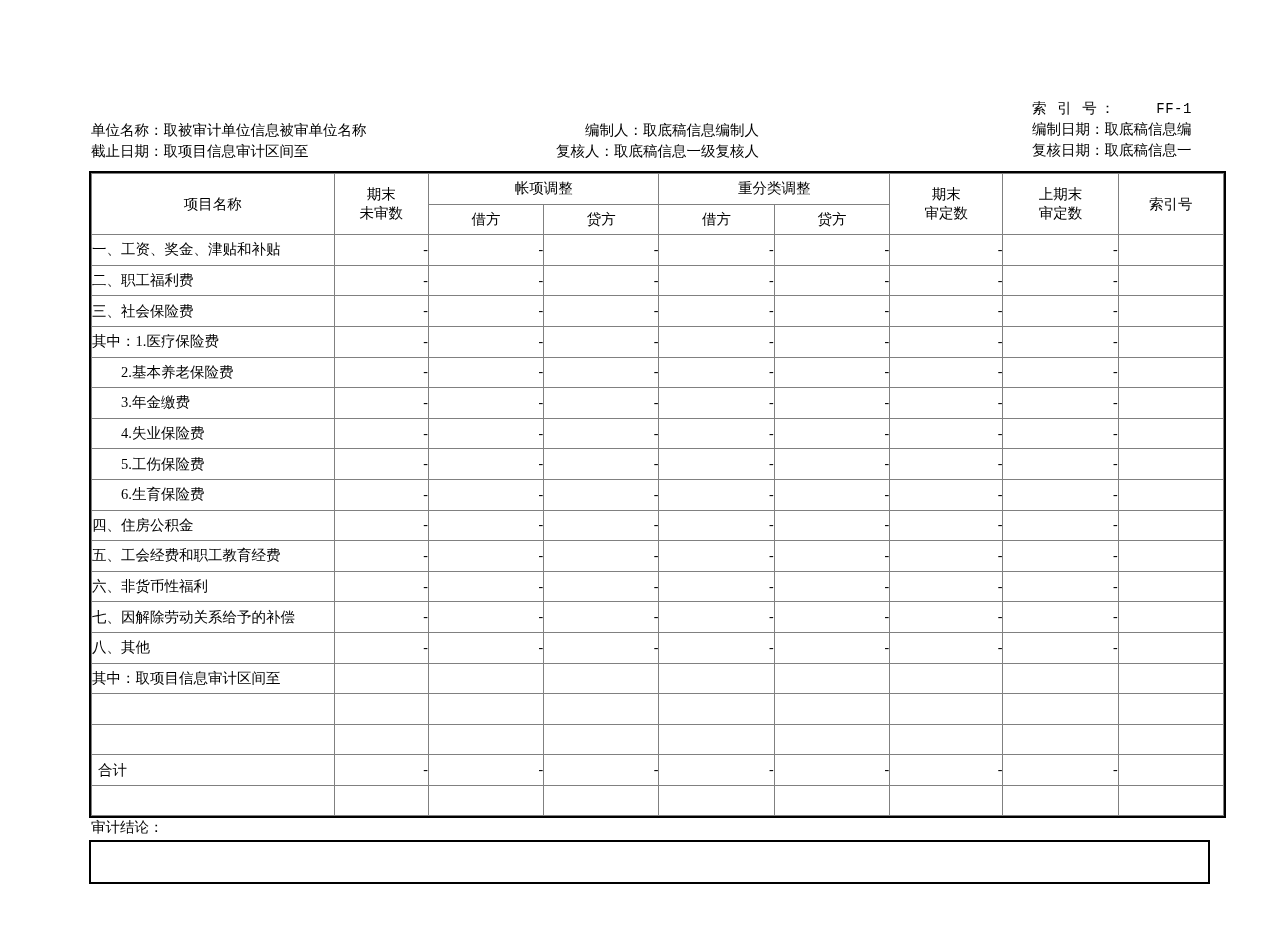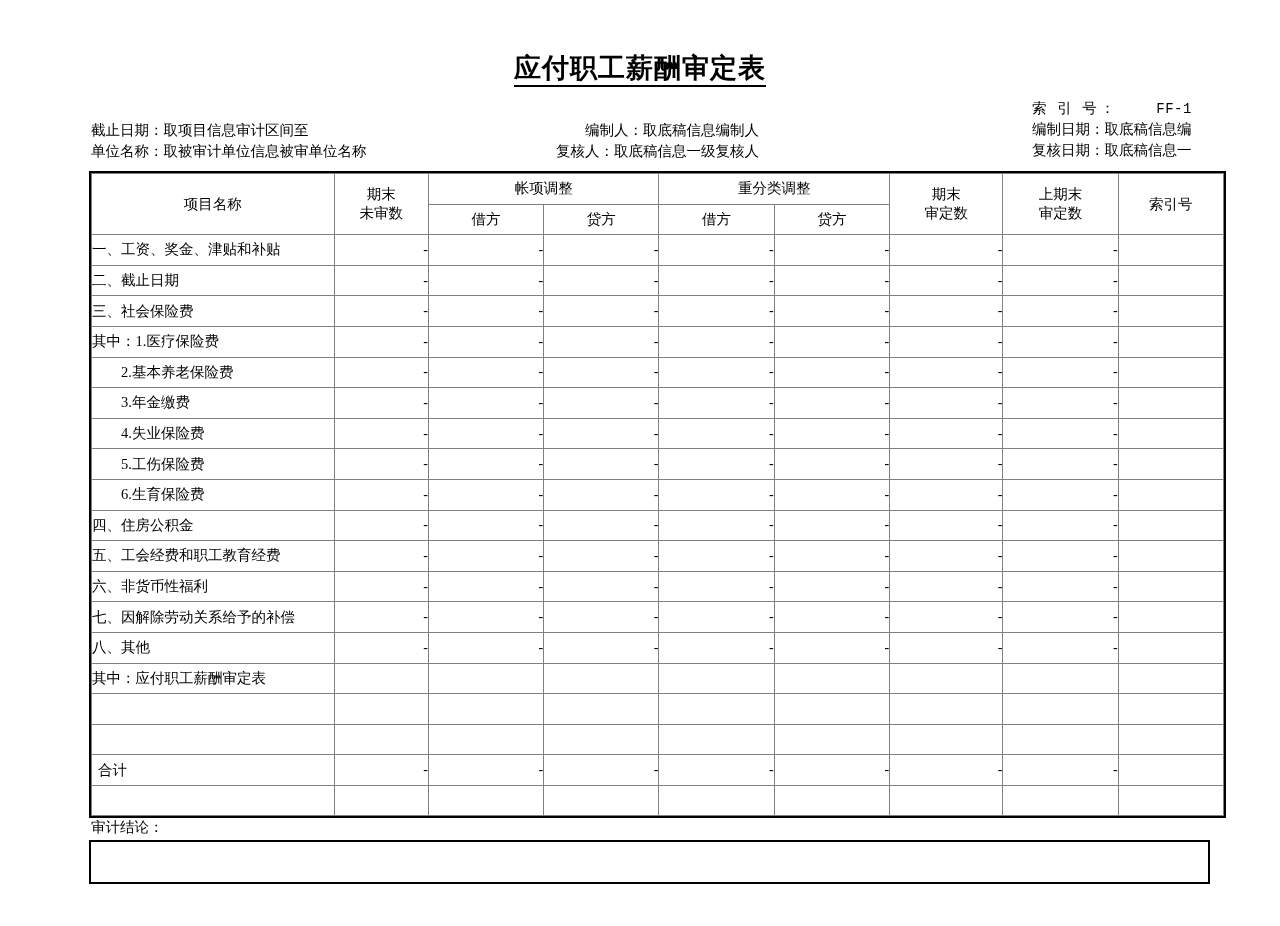--- a/index.html
+++ b/index.html
@@ -135,32 +135,29 @@
     border: 2.5px solid #000;
     box-sizing: border-box;
     background: #fff;
   }
 </style>
 </head>
 <body>
 
 <div class="page">
 
-  <div class="title-wrap">
-    <span class="doc-title">应付职工薪酬审定表</span>
-  </div>
 
   <div class="meta">
 
     <div class="meta-col meta-left">
       <div class="meta-line">
+        <span>单位名称：</span><span>取被审计单位信息被审单位名称</span>
+      </div>
+      <div class="meta-line">
         <span>截止日期：</span><span>取项目信息审计区间至</span>
-      </div>
-      <div class="meta-line">
-        <span>单位名称：</span><span>取被审计单位信息被审单位名称</span>
       </div>
     </div>
 
     <div class="meta-col meta-mid">
       <div class="meta-line">
         <span>编制人：</span><span>取底稿信息编制人</span>
       </div>
       <div class="meta-line">
         <span>复核人：</span><span>取底稿信息一级复核人</span>
       </div>
@@ -225,21 +222,21 @@
             <td class="num">-</td>
             <td class="num">-</td>
             <td class="num">-</td>
             <td class="num">-</td>
             <td class="num">-</td>
             <td class="num">-</td>
             <td class="num">-</td>
             <td class="idx"></td>
           </tr>
           <tr>
-            <td class="item">二、截止日期</td>
+            <td class="item">二、职工福利费</td>
             <td class="num">-</td>
             <td class="num">-</td>
             <td class="num">-</td>
             <td class="num">-</td>
             <td class="num">-</td>
             <td class="num">-</td>
             <td class="num">-</td>
             <td class="idx"></td>
           </tr>
           <tr>
@@ -368,21 +365,21 @@
             <td class="num">-</td>
             <td class="num">-</td>
             <td class="num">-</td>
             <td class="num">-</td>
             <td class="num">-</td>
             <td class="num">-</td>
             <td class="num">-</td>
             <td class="idx"></td>
           </tr>
           <tr>
-            <td class="item">其中：应付职工薪酬审定表</td>
+            <td class="item">其中：取项目信息审计区间至</td>
             <td class="num"></td>
             <td class="num"></td>
             <td class="num"></td>
             <td class="num"></td>
             <td class="num"></td>
             <td class="num"></td>
             <td class="num"></td>
             <td class="idx"></td>
           </tr>
           <tr>

